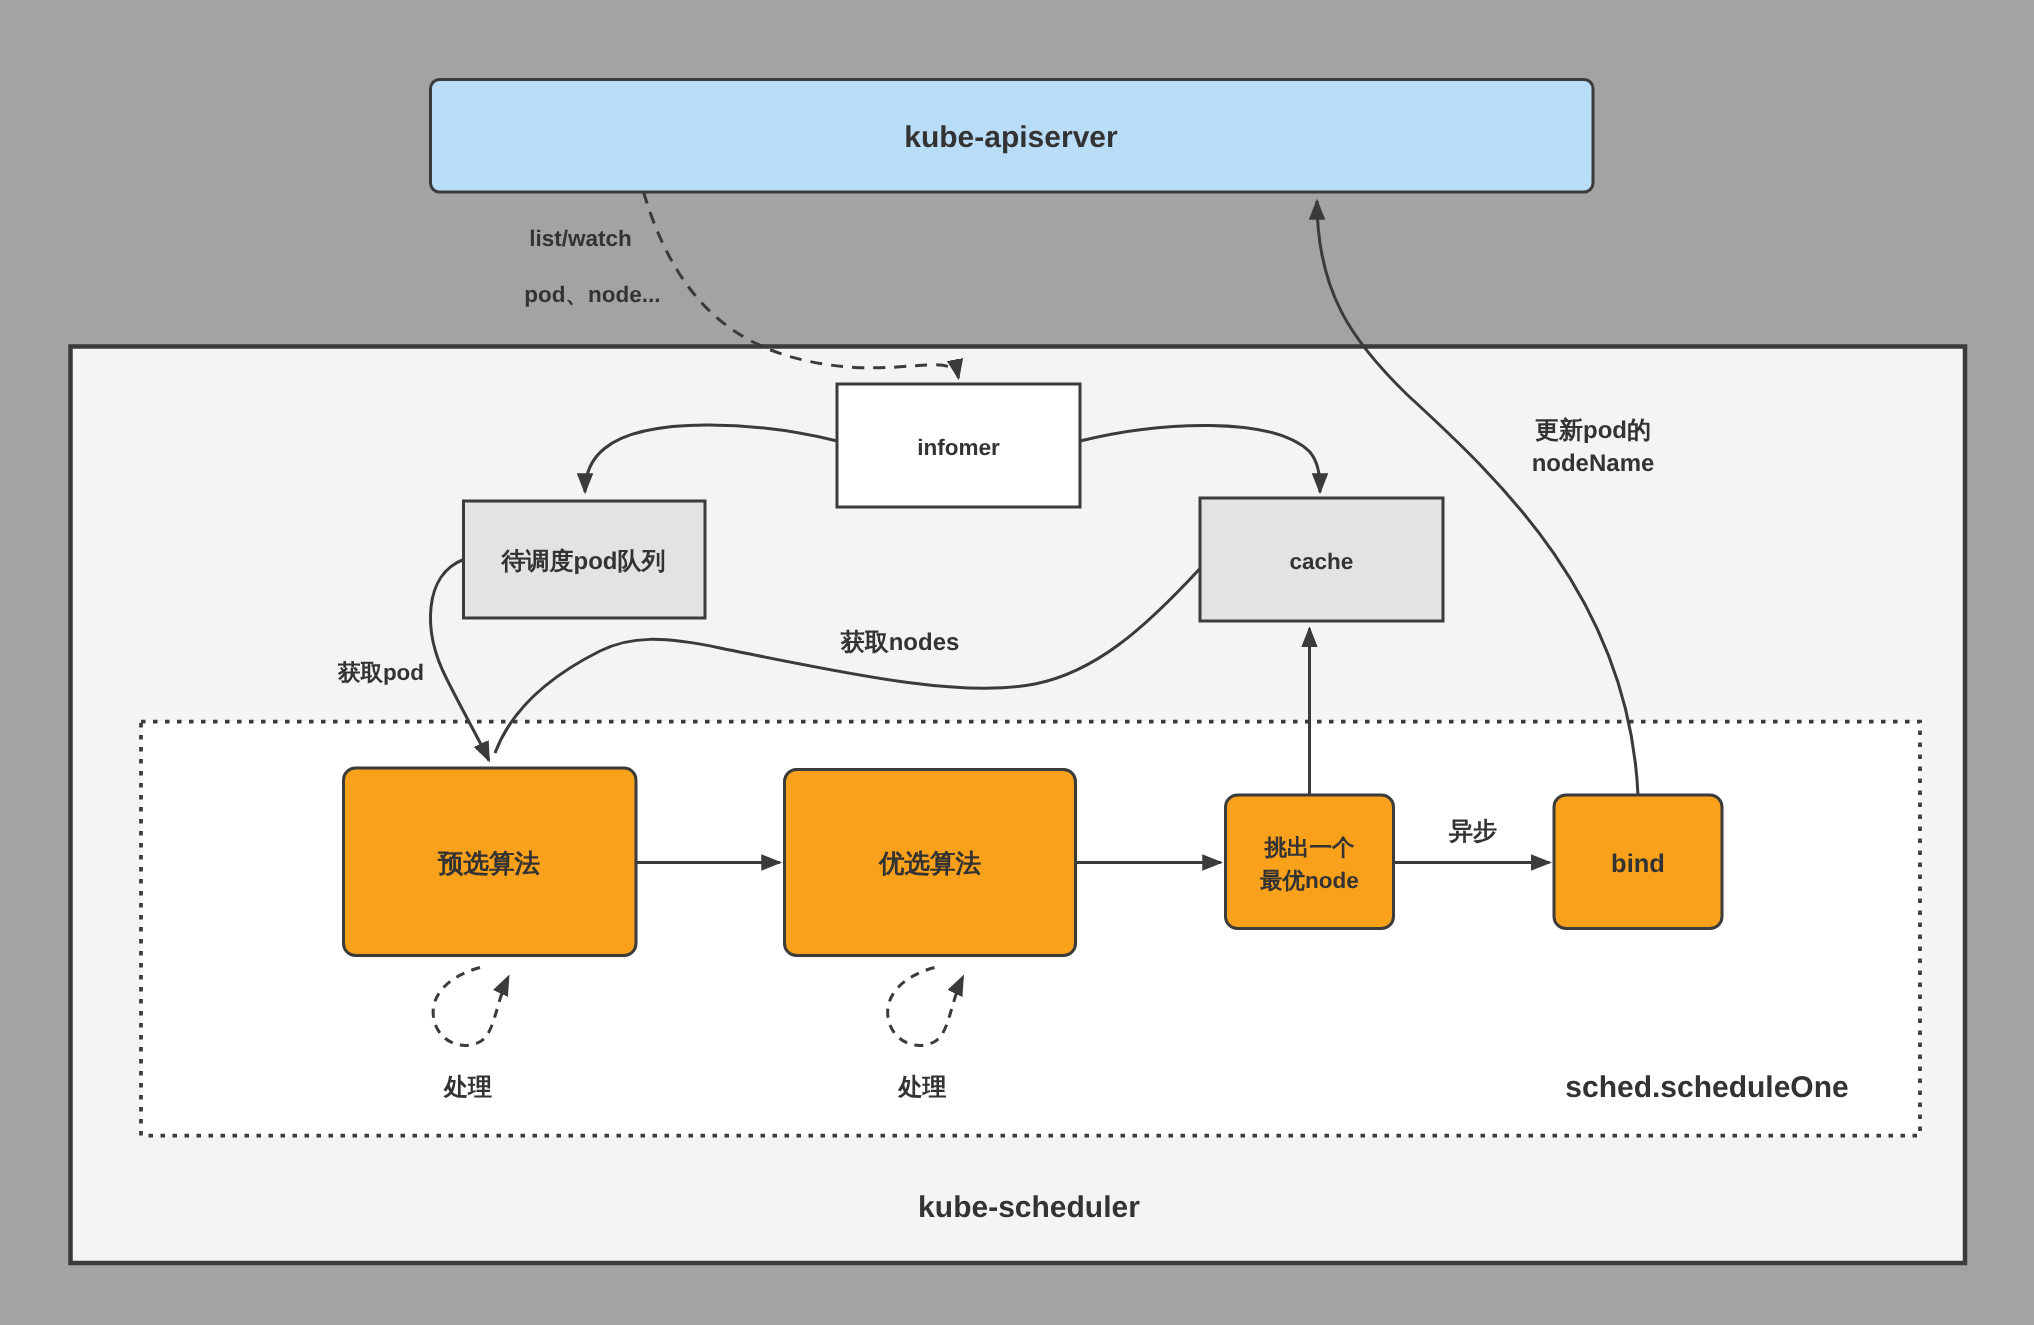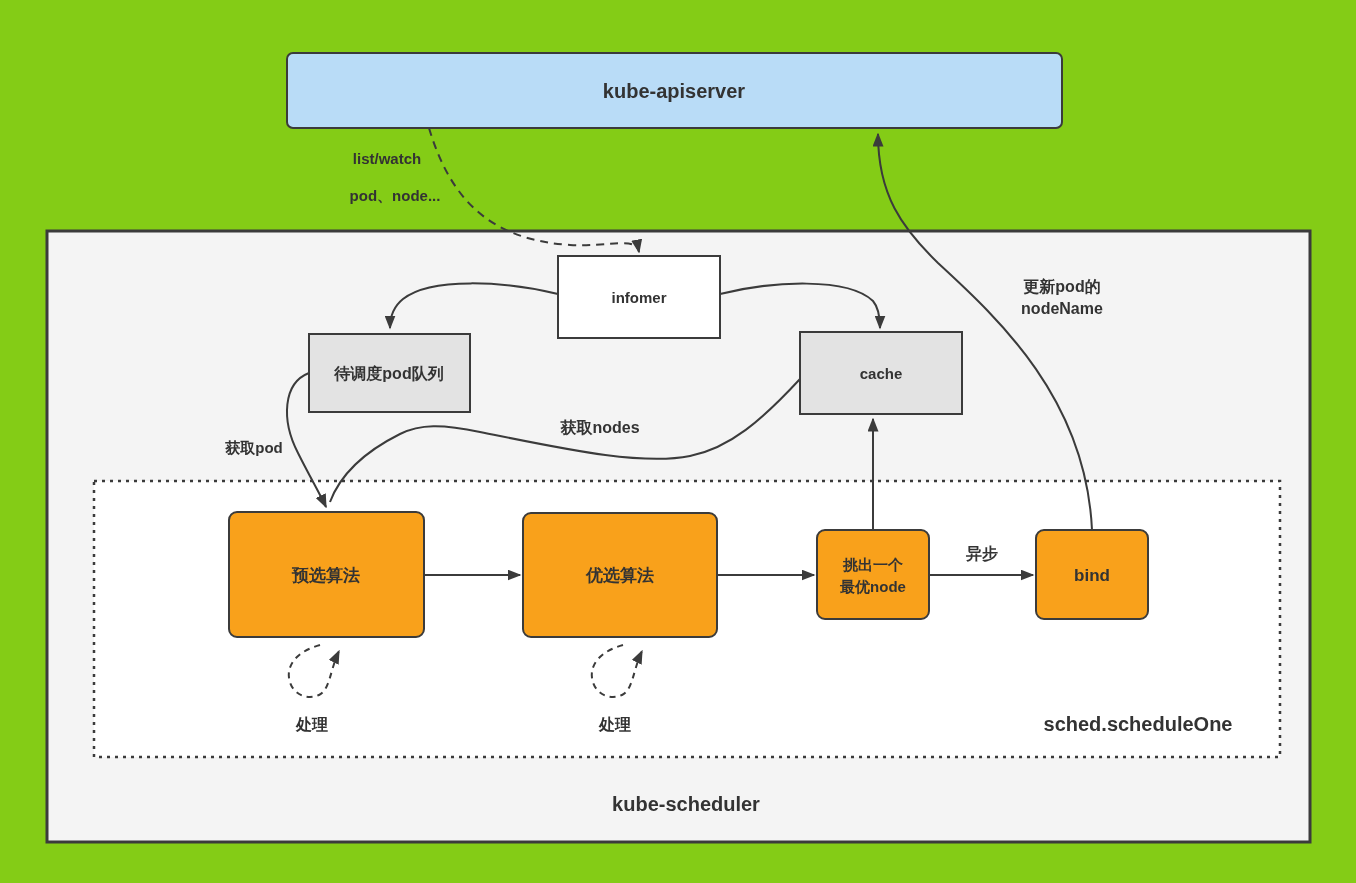--- a/index.html
+++ b/index.html
@@ -1,16 +1,16 @@
 <!DOCTYPE html>
 <html><head>
 <meta charset="utf-8">
 <style>
   html,body{margin:0;padding:0;background:#ffffff;}
-  .stage{position:relative;width:1356px;height:883px;background:#84cc16;overflow:hidden;}
+  .stage{position:relative;width:1356px;height:883px;background:#a3a3a3;overflow:hidden;}
   svg{display:block;}
   text{font-family:"Liberation Sans","DejaVu Sans",sans-serif;font-weight:bold;fill:#333333;}
   .t20{font-size:20px;}
   .t17{font-size:17px;}
   .t16{font-size:16px;}
   .t15{font-size:15px;}
   .edge{fill:none;stroke:#3B3B3B;stroke-width:2;}
   .edge-dashed{fill:none;stroke:#3B3B3B;stroke-width:2;stroke-dasharray:8 6;}
   .loop-dashed{fill:none;stroke:#3B3B3B;stroke-width:2;stroke-dasharray:6 5;}
   .nodebox{stroke:#3B3B3B;stroke-width:2;}

